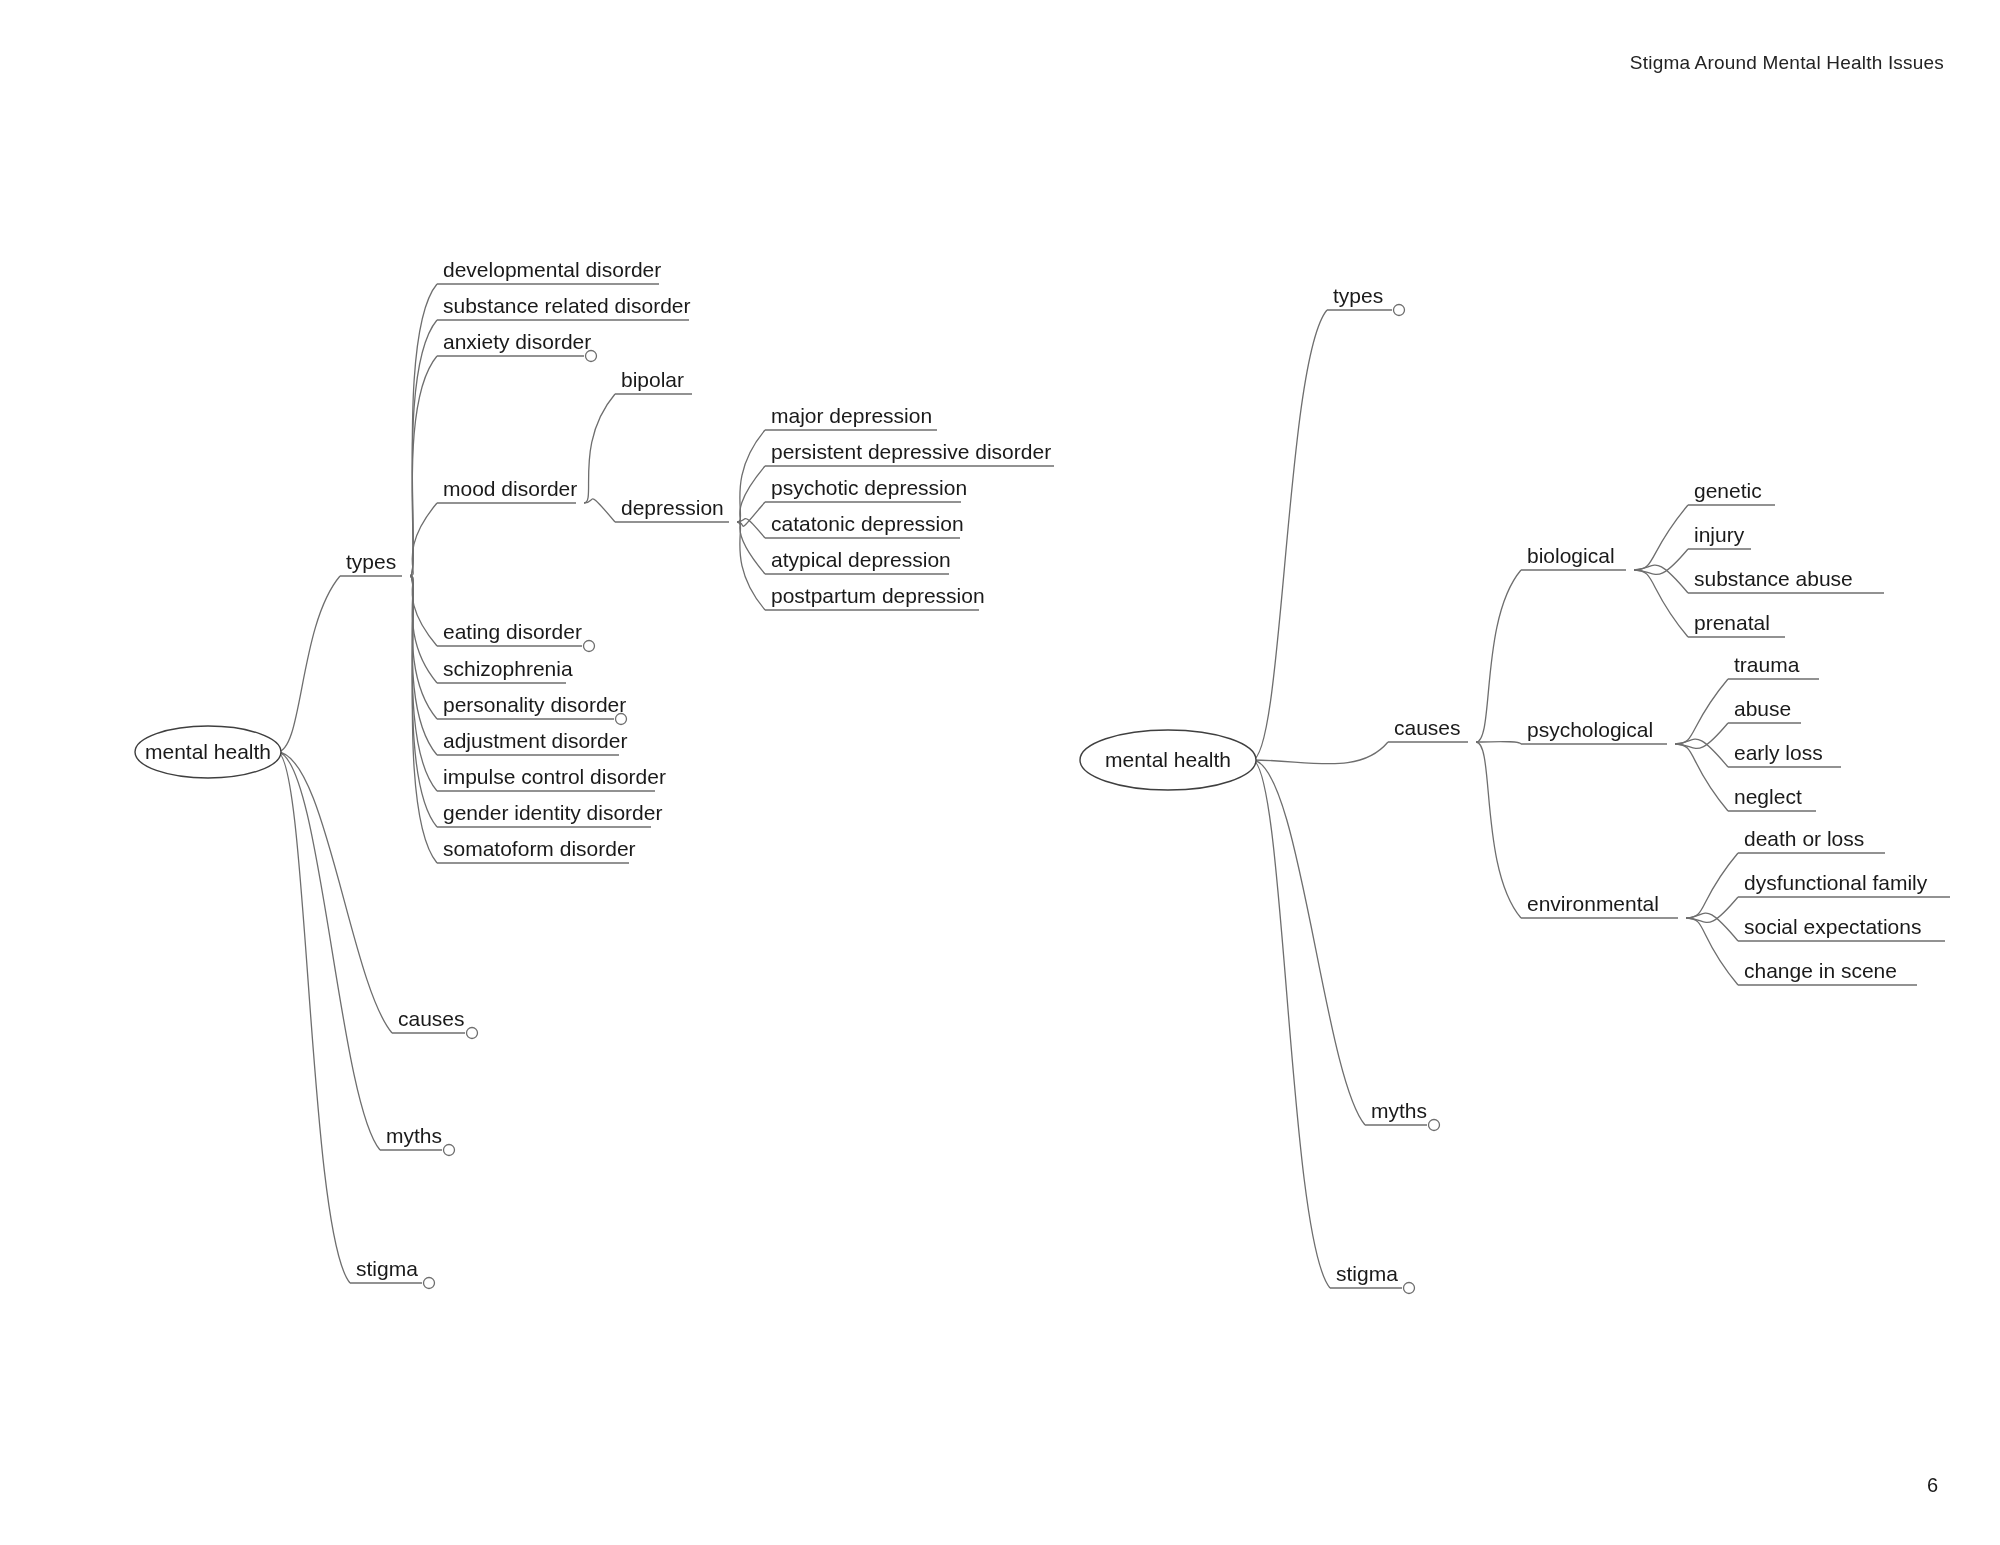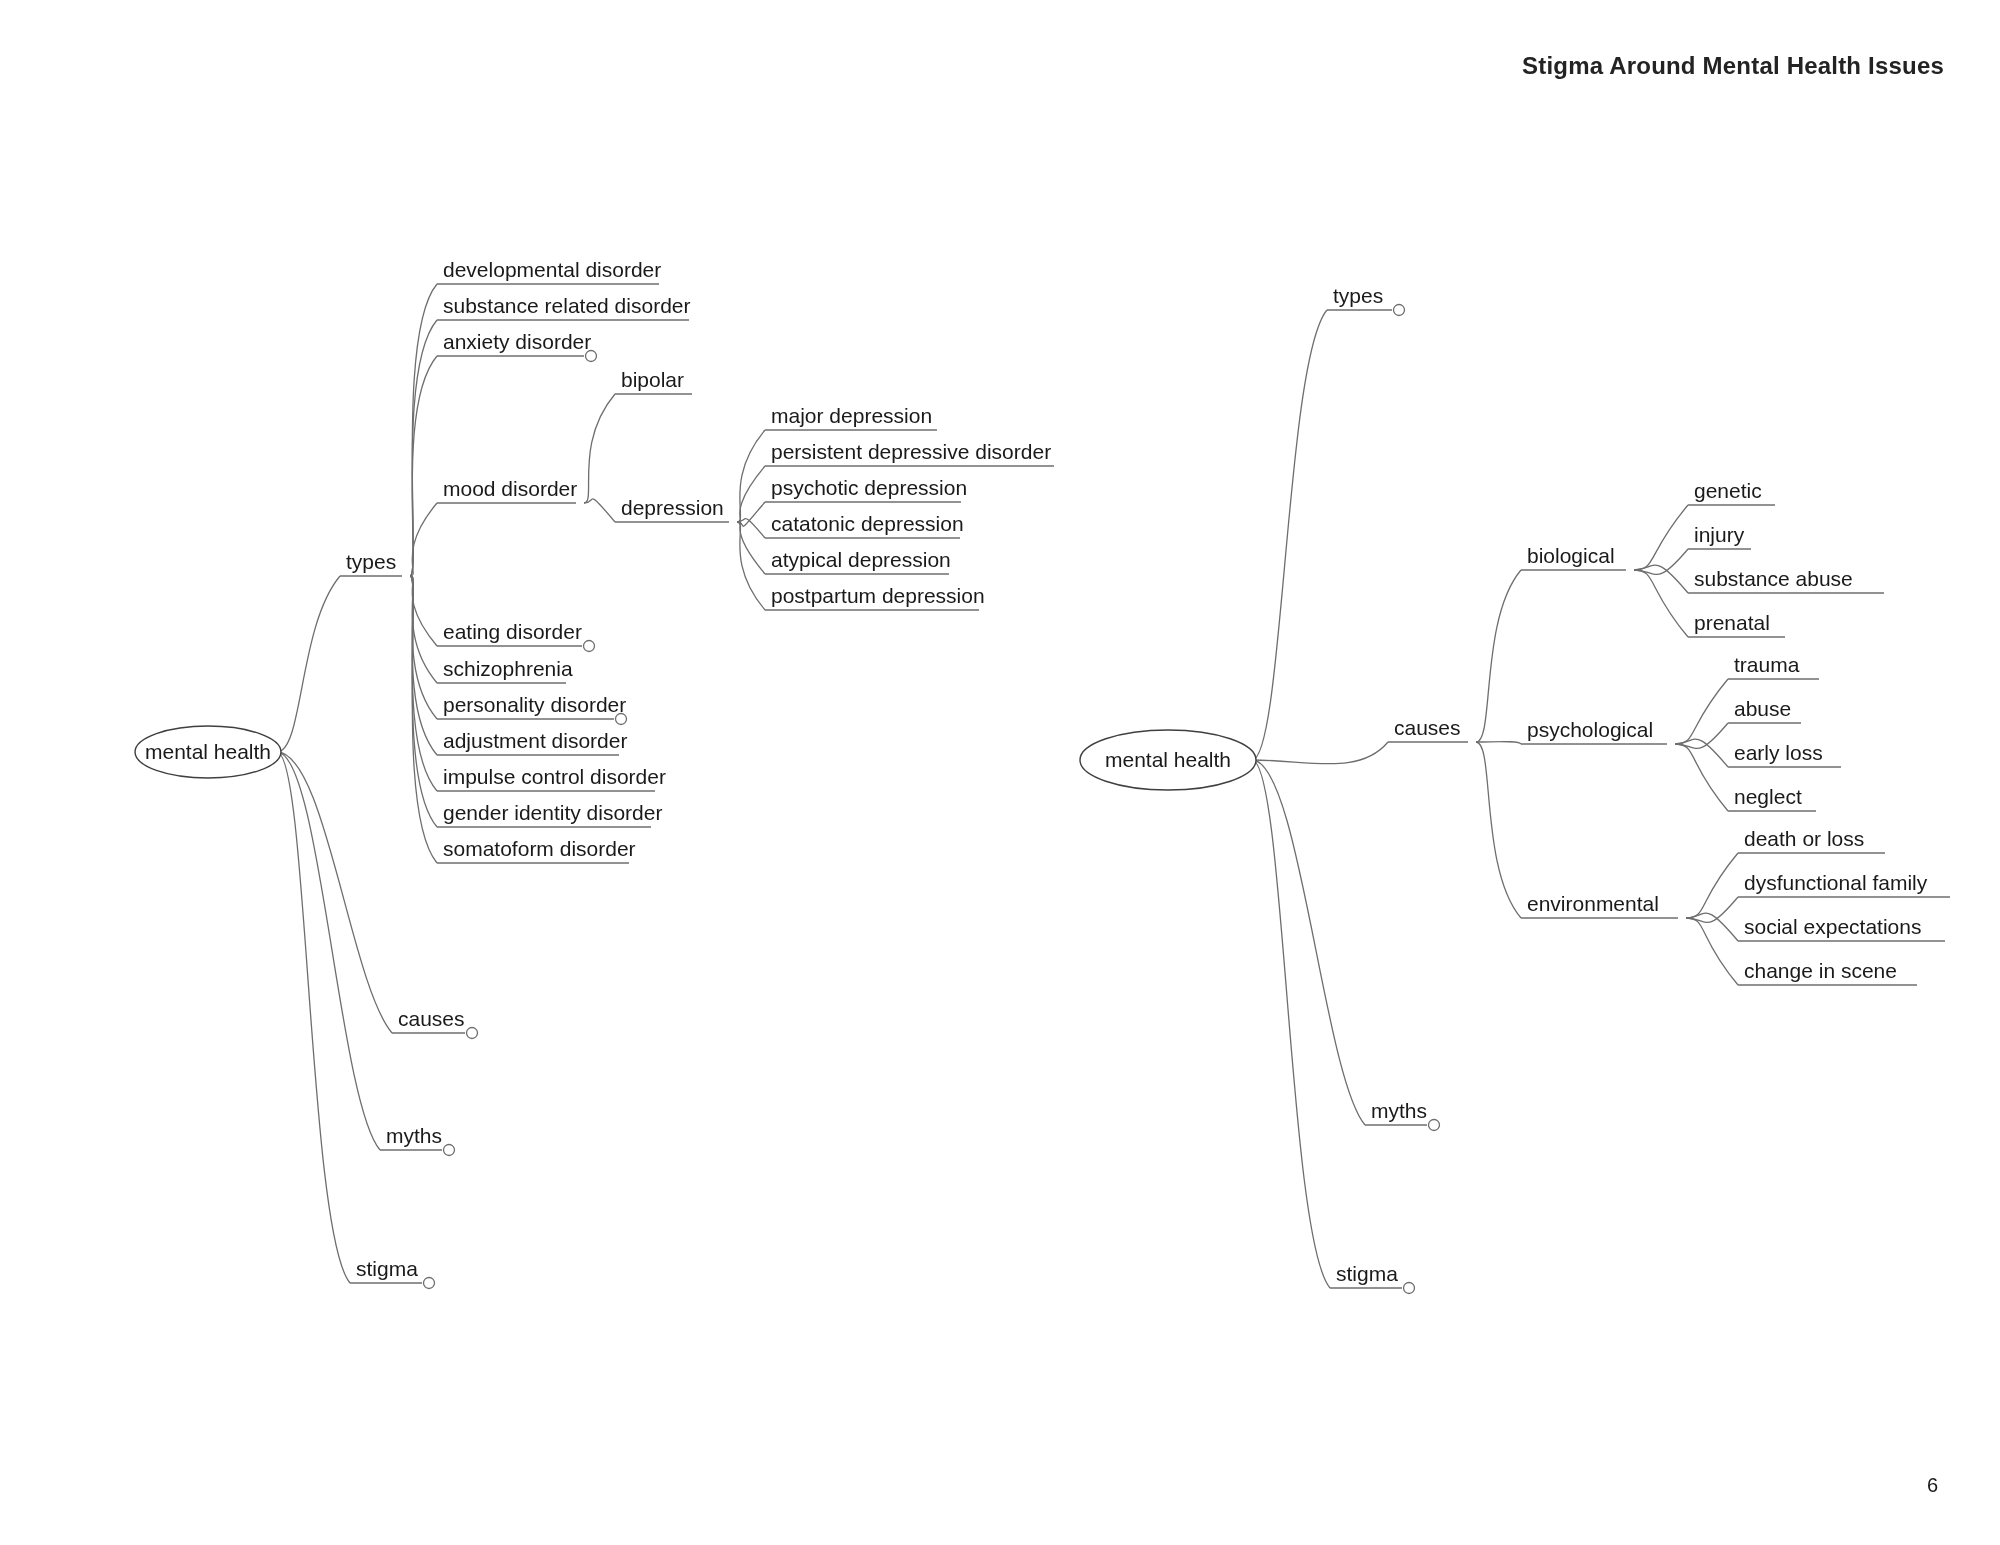--- a/index.html
+++ b/index.html
@@ -12,25 +12,24 @@
     height: 1545px;
     position: relative;
     font-family: "Liberation Sans", sans-serif;
     color: #1a1a1a;
     overflow: hidden;
   }
   #doc-header {
     position: absolute;
     top: 52px;
     right: 56px;
-    font-size: 24px;
+    font-size: 19px;
     color: #232323;
     letter-spacing: 0.2px;
     white-space: nowrap;
-    font-weight: bold;
   }
   #page-number {
     position: absolute;
     bottom: 48px;
     right: 62px;
     font-size: 20px;
     color: #1a1a1a;
   }
   #map-canvas {
     position: absolute;

